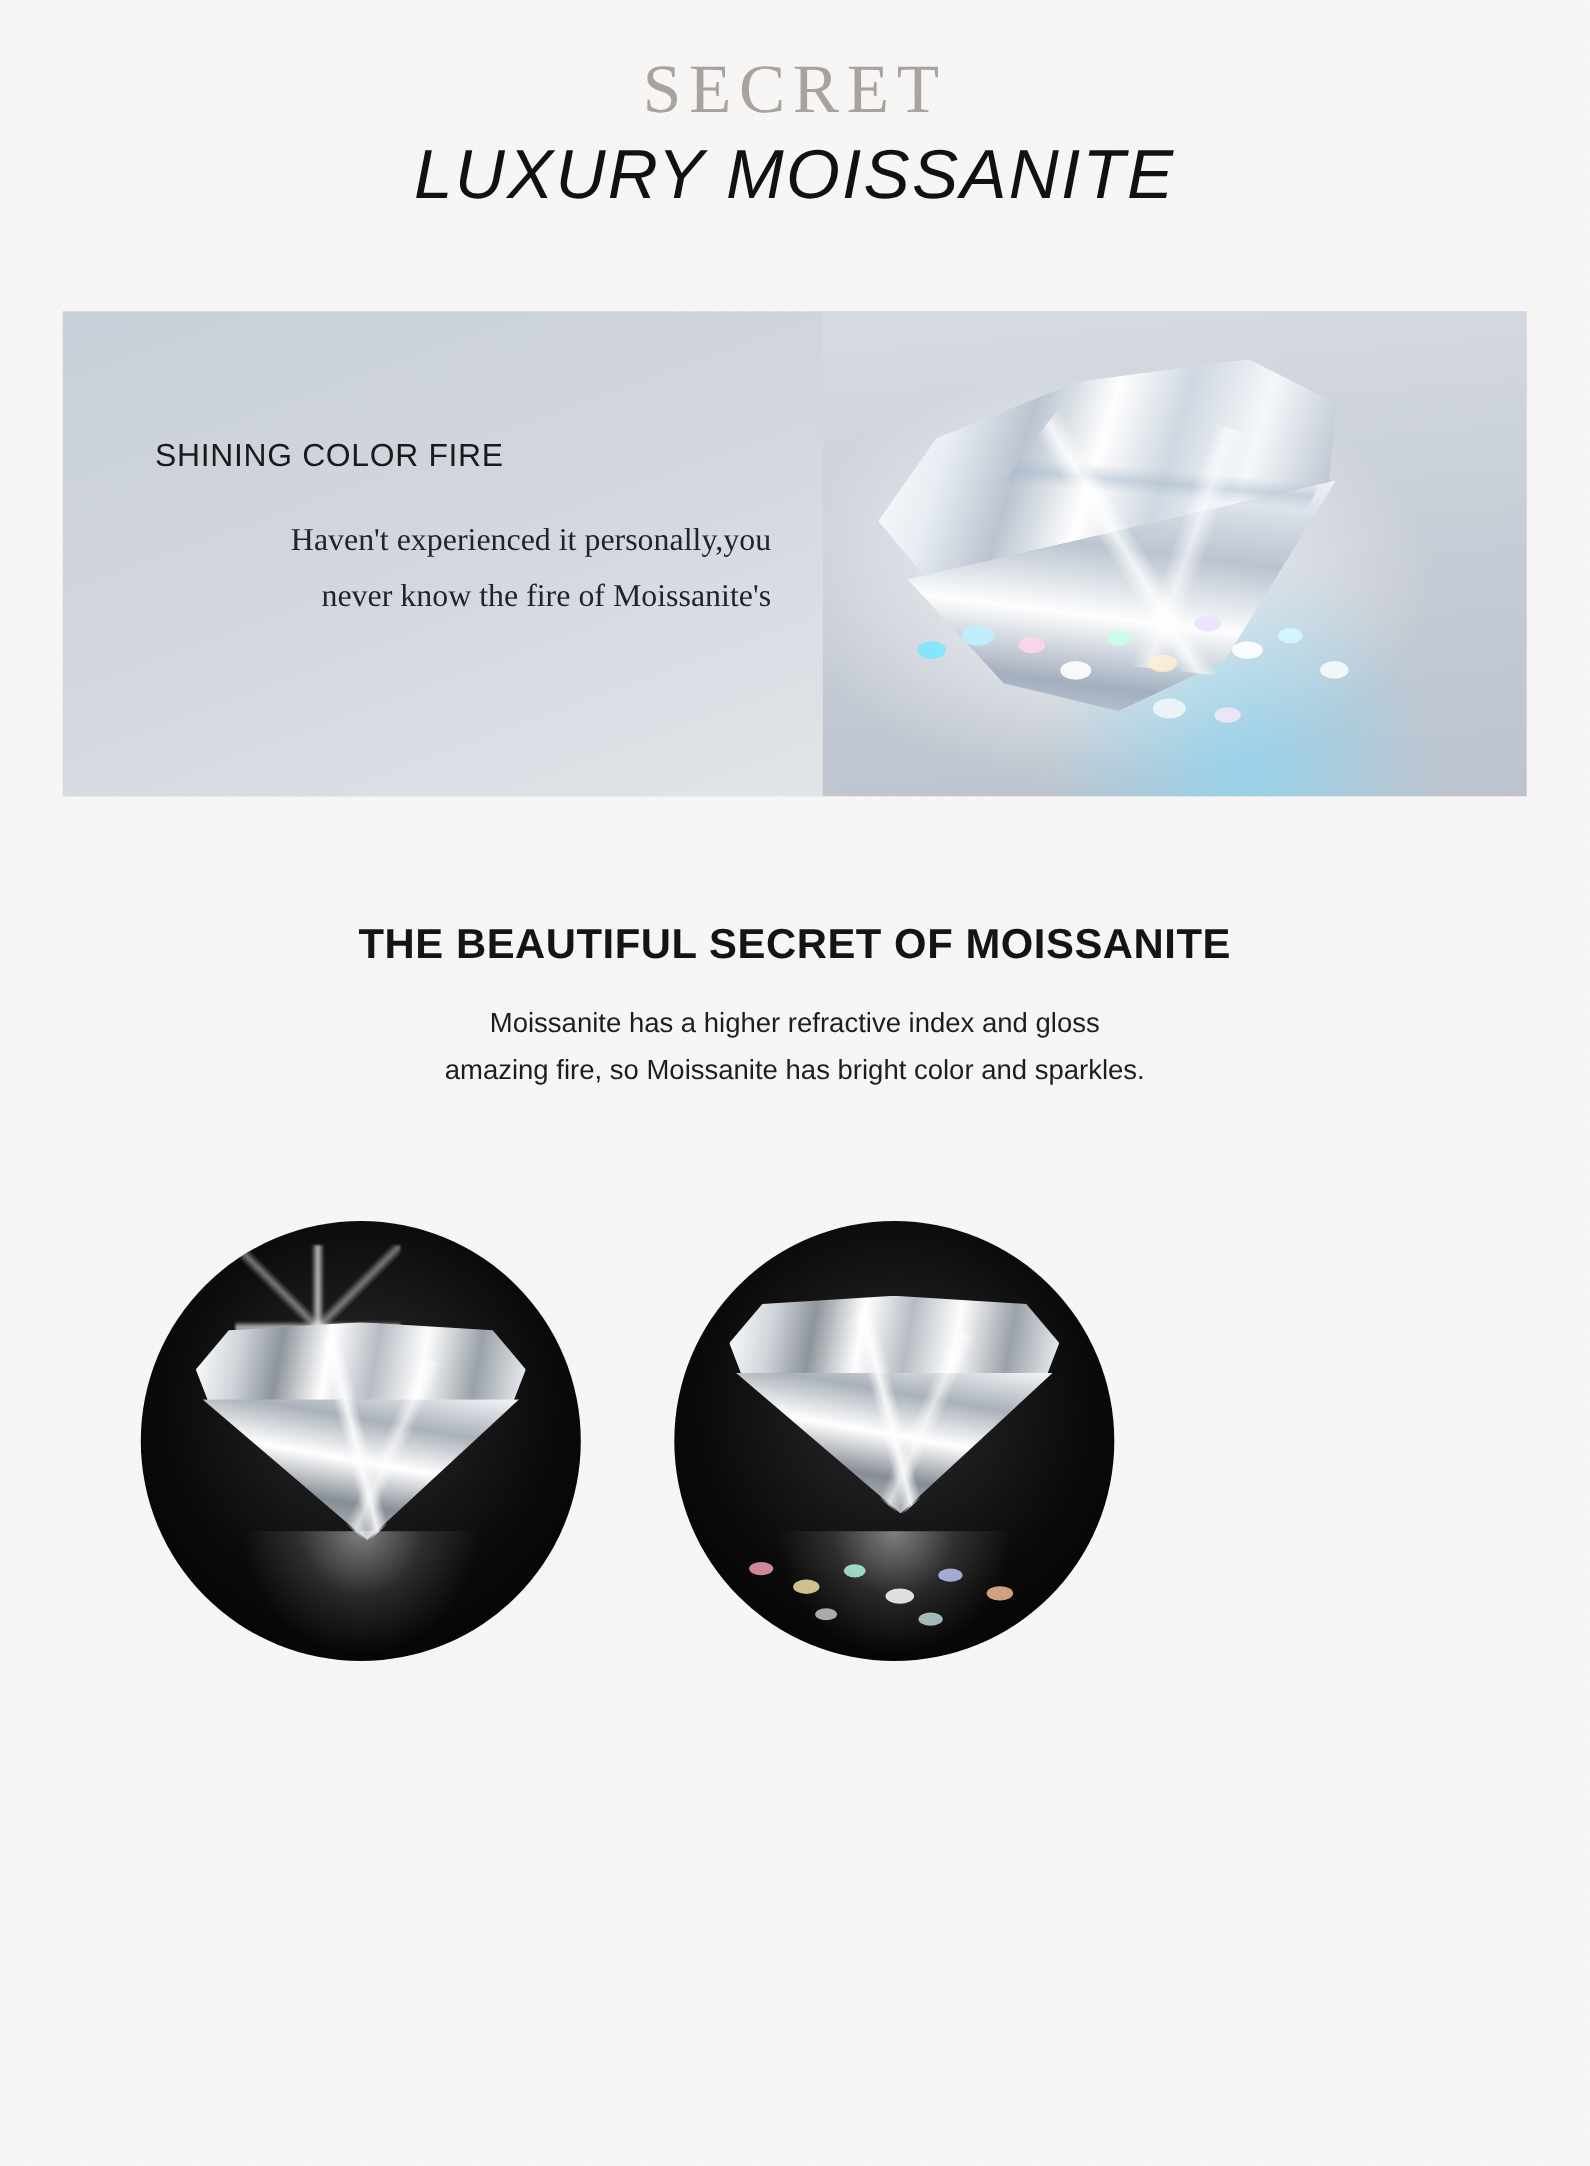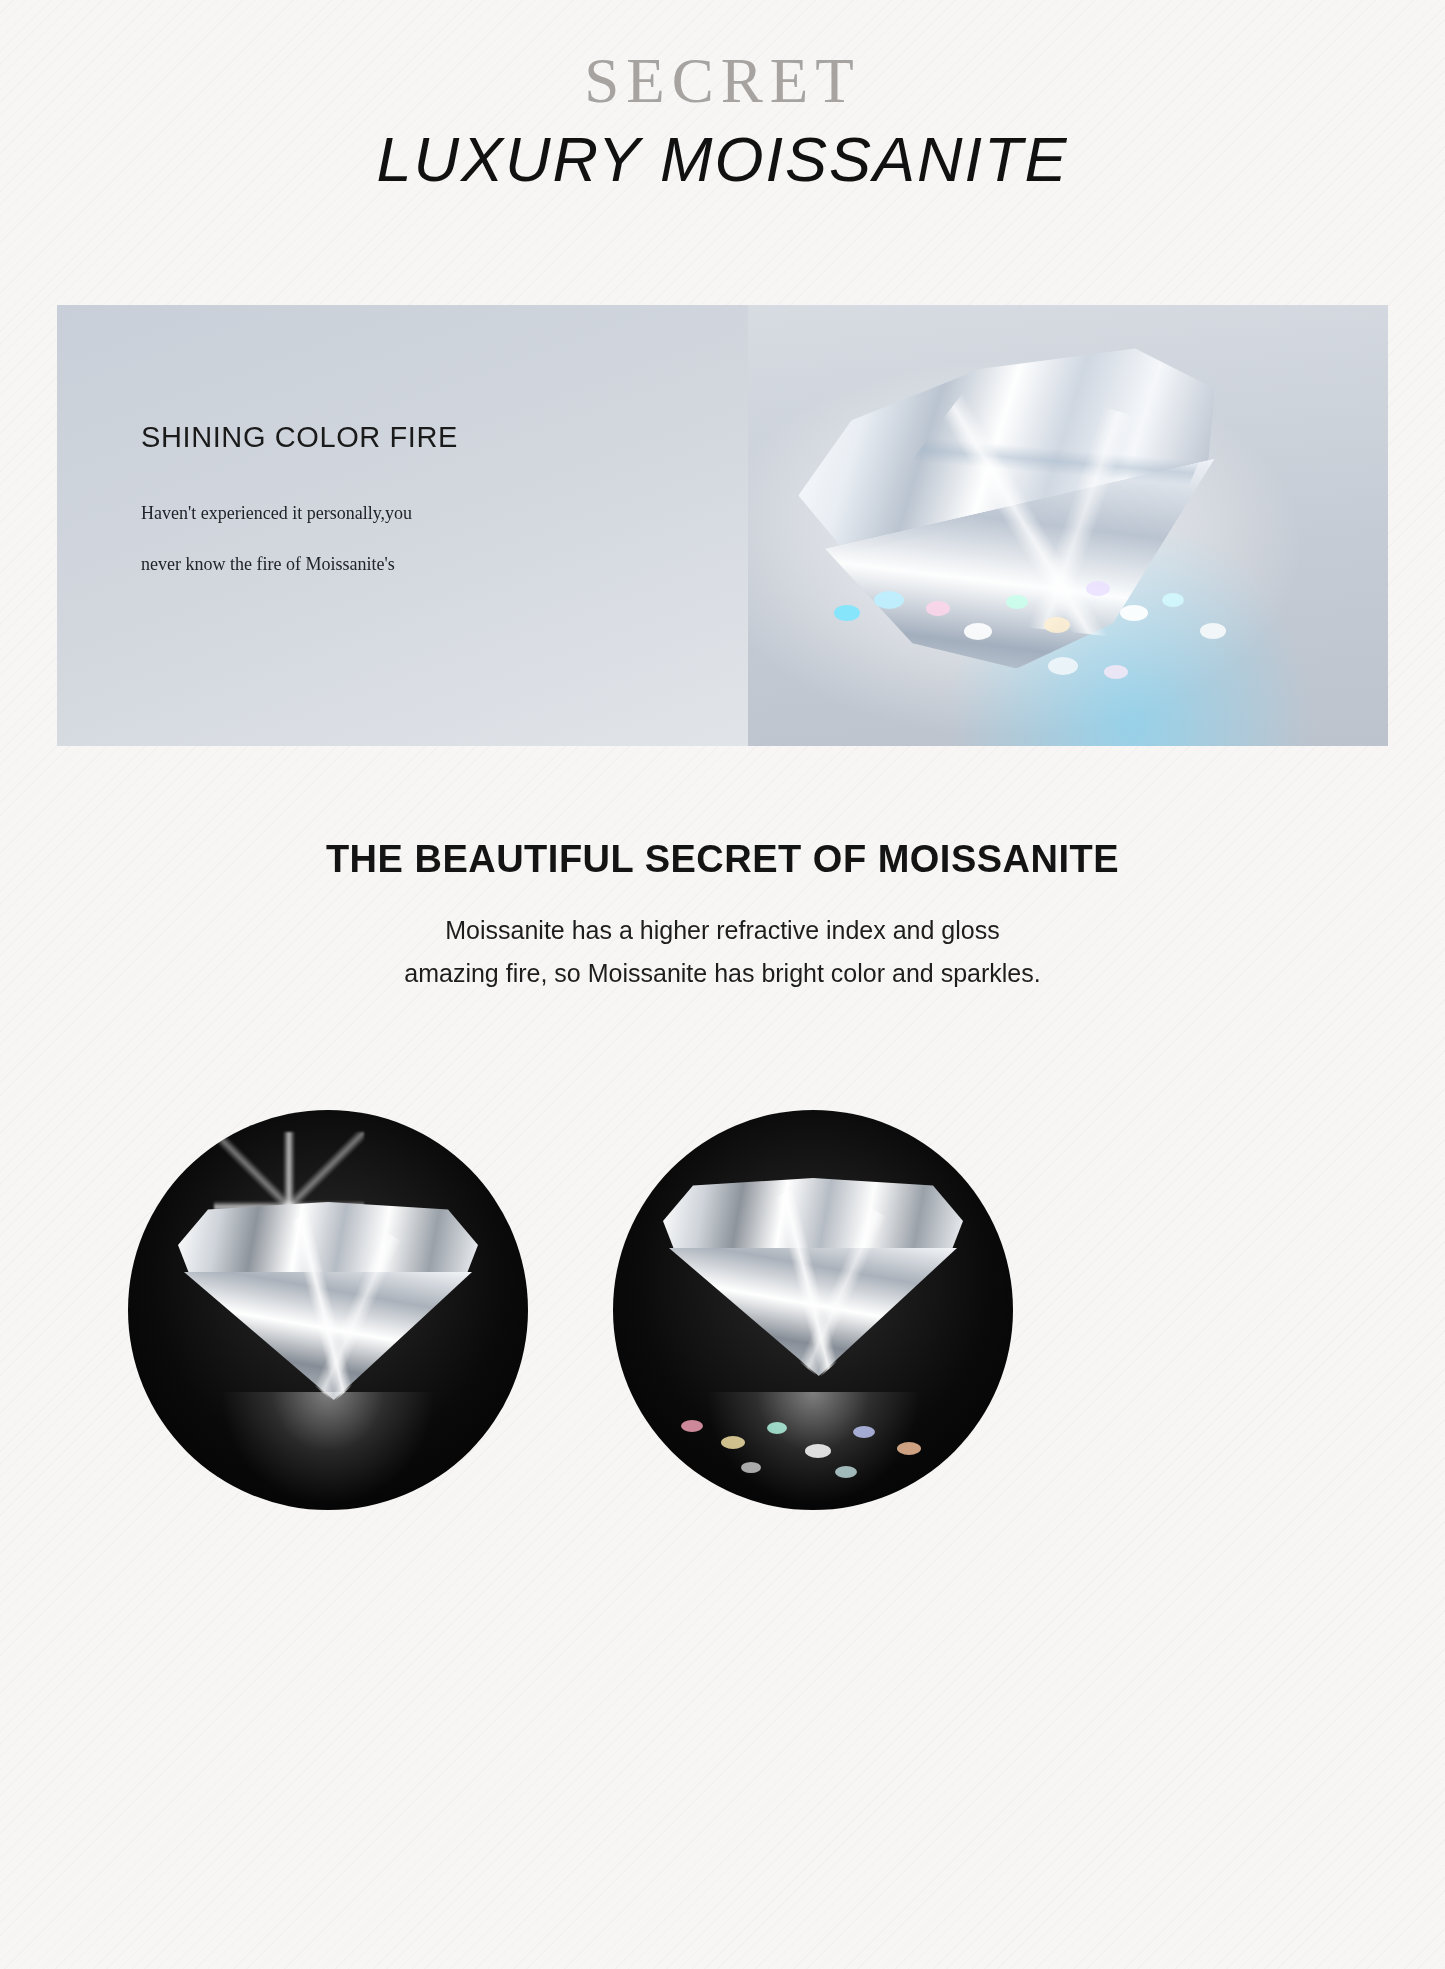--- a/index.html
+++ b/index.html
@@ -57,21 +57,21 @@
     font-weight: 400;
     line-height: 1.25;
     margin-top: 6px;
     font-style: italic;
   }
 
   
   .banner {
     position: absolute;
     left: 57px;
-    top: 305px;
+    top: 283px;
     width: 1331px;
     height: 441px;
     background: linear-gradient(160deg, #c9cfd8 0%, #d3d8df 40%, #dfe3e8 70%, #e7eaee 100%);
     overflow: hidden;
   }
   .banner-photo {
     position: absolute;
     right: 0;
     top: 0;
     width: 640px;
@@ -131,24 +131,25 @@
   .banner-heading {
     font-family: "Liberation Sans", sans-serif;
     font-size: 29px;
     letter-spacing: 0.6px;
     color: #1a1a1a;
     font-weight: 400;
     margin: 0 0 34px 0;
   }
   .banner-body {
     font-family: "Liberation Serif", serif;
-    font-size: 18px;
+    font-size: 29px;
     line-height: 51px;
     color: #20232a;
     margin: 0;
+    text-align: right;
   }
 
   
   .secret {
     position: absolute;
     left: 0;
     top: 838px;
     width: 100%;
     text-align: center;
   }

